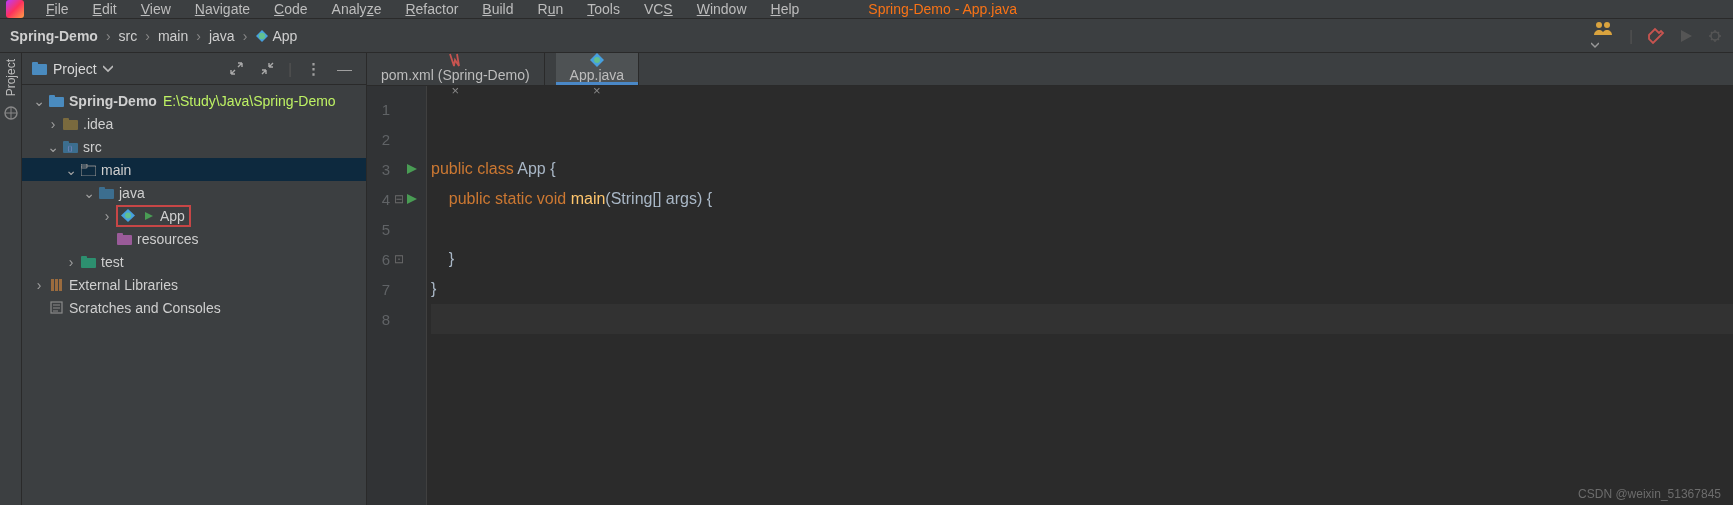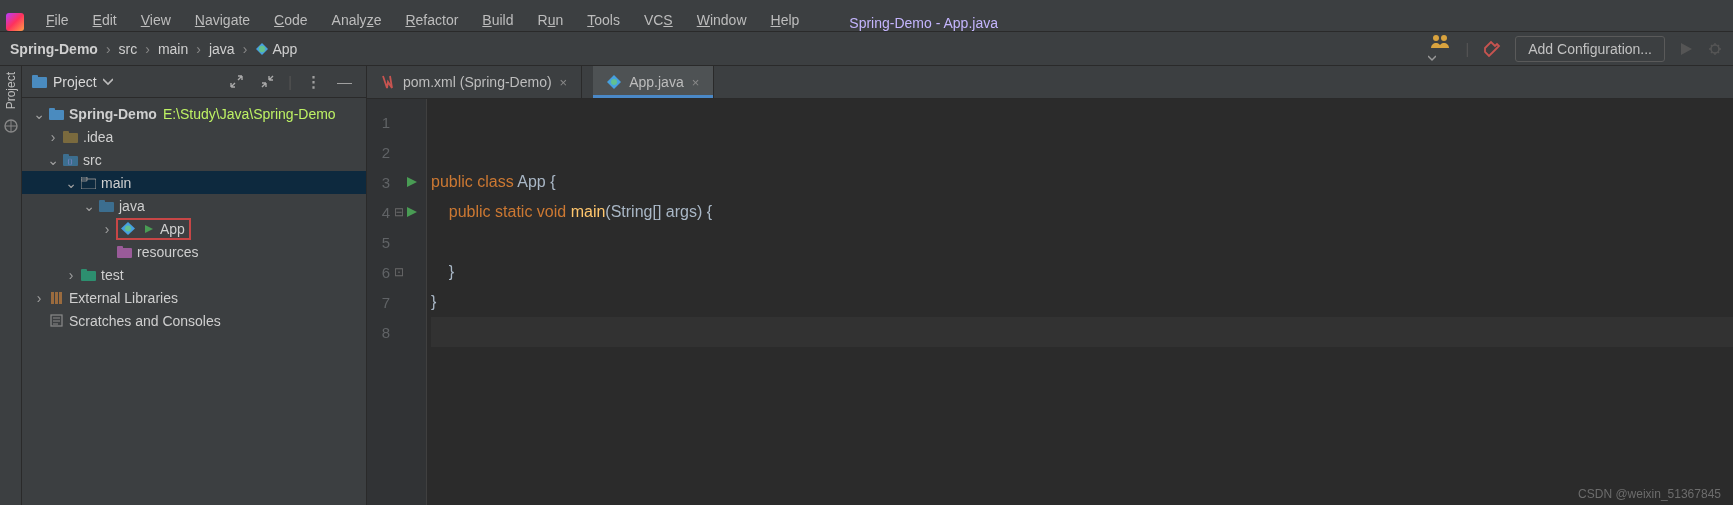--- a/index.html
+++ b/index.html
@@ -18,25 +18,25 @@
     --select:#0d293e;
     --sel2:#3c71a6;
     --tabline:#4a88c7;
     --gutter:#606060;
   }
   *{box-sizing:border-box;margin:0;padding:0;font-family:"Segoe UI",Arial,sans-serif;}
   html,body{width:1733px;height:505px;overflow:hidden;background:var(--bg-darker);color:var(--text);font-size:14px;}
   body{display:flex;flex-direction:column;}
 
   
-  .menubar{height:32px;display:flex;align-items:flex-end;background:var(--panel);border-bottom:1px solid #2a2a2a;padding:0 6px;gap:4px;}
+  .menubar{height:19px;display:flex;align-items:center;background:var(--panel);border-bottom:1px solid #2a2a2a;padding:0 6px;gap:4px;}
   .app-icon{width:18px;height:18px;background:linear-gradient(135deg,#b73cff 0%, #fe315d 50%, #ff9f46 100%);border-radius:3px;margin-right:8px;}
   .menu-item{padding:3px 10px;cursor:default;color:#bdbdbd;}
   .menu-item u{text-decoration:underline;}
-  .menubar .title{margin-left:36px;color:#c4b5fd;}
+  .menubar .title{margin-left:55px;color:#f97316;}
 
   
   .crumbrow{height:34px;background:var(--panel);display:flex;align-items:center;padding:0 10px;border-bottom:1px solid #2a2a2a;}
   .crumbs{display:flex;align-items:center;gap:8px;}
   .crumb{color:#cfcfcf;}
   .crumb.bold{font-weight:600;}
   .crumbsep{color:#888;}
   .crumb-icon{width:14px;height:14px;display:inline-block;vertical-align:-2px;}
   .crumbrow .right{margin-left:auto;display:flex;align-items:center;gap:14px;}
   .pair-icon svg,.hammer-icon svg{display:block;}
@@ -70,21 +70,21 @@
   .d1{padding-left:22px;}
   .d2{padding-left:40px;}
   .d3{padding-left:58px;}
   .d4{padding-left:76px;}
   .redbox{border:2px solid #c74646;padding:0 4px 0 0;display:flex;align-items:center;height:22px;}
   .redbox .ic{margin-left:2px;}
 
   
   .editor{flex:1;display:flex;flex-direction:column;background:var(--bg);min-width:0;}
   .tabs{height:33px;display:flex;align-items:stretch;background:var(--panel);border-bottom:1px solid #2a2a2a;}
-  .tab{display:flex;align-items:center;gap:8px;padding:0 14px;color:#bdbdbd;border-right:1px solid #2a2a2a;position:relative;}
+  .tab{display:flex;align-items:center;padding:0 14px;color:#bdbdbd;border-right:1px solid #2a2a2a;position:relative;flex-direction:column;}
   .tab .x{color:#8a8a8a;font-size:13px;}
   .tab.active{background:#4e5254;margin-left:11px;}
   .tab.active::after{content:"";position:absolute;left:0;right:0;bottom:0;height:3px;background:var(--tabline);}
   .tab-ico{width:14px;height:14px;display:inline-block;}
 
   .codewrap{flex:1;display:flex;min-height:0;position:relative;}
   .gutter{width:60px;background:#313335;border-right:1px solid #404040;padding-top:8px;font-family:Consolas,monospace;font-size:15px;color:#606366;position:relative;}
   .gutter .ln{height:30px;display:flex;align-items:center;justify-content:flex-end;padding-right:36px;position:relative;}
   .gutter .runmk{position:absolute;right:8px;color:#499c54;}
   .gutter .fold{position:absolute;right:22px;color:#6a6a6a;font-size:12px;}
@@ -147,21 +147,20 @@
       <svg width="8" height="8" viewBox="0 0 8 8" style="display:inline-block;margin-left:-2px;">
           <path d="M0 2l4 4 4-4" stroke="#999" fill="none" stroke-width="1.5"></path>
         </svg>
     </span>
     <span style="color:#555">|</span>
     <span class="hammer-icon">
       <svg width="18" height="18" viewBox="0 0 18 18">
           <path d="M2 8 L8 2 L12 6 L14 4 L16 6 L12 10 L6 16 L2 12 Z" fill="none" stroke="#c75450" stroke-width="1.8"></path>
         </svg>
     </span>
-    <span class="addcfg" data-bind="toolbar.add_config">Add Configuration...</span>
     <span class="runplay">
       <svg width="14" height="14" viewBox="0 0 14 14">
           <polygon points="2,1 13,7 2,13" fill="#555"></polygon>
         </svg>
     </span>
     <span class="gear">
       <svg width="16" height="16" viewBox="0 0 16 16">
           <circle cx="8" cy="8" r="4" fill="none" stroke="#555" stroke-width="1.6"></circle>
           <path d="M8 2v2M8 12v2M2 8h2M12 8h2M4 4l1.2 1.2M12 12l-1.2-1.2M4 12l1.2-1.2M12 4l-1.2 1.2" stroke="#555" stroke-width="1.4"></path>
         </svg>

